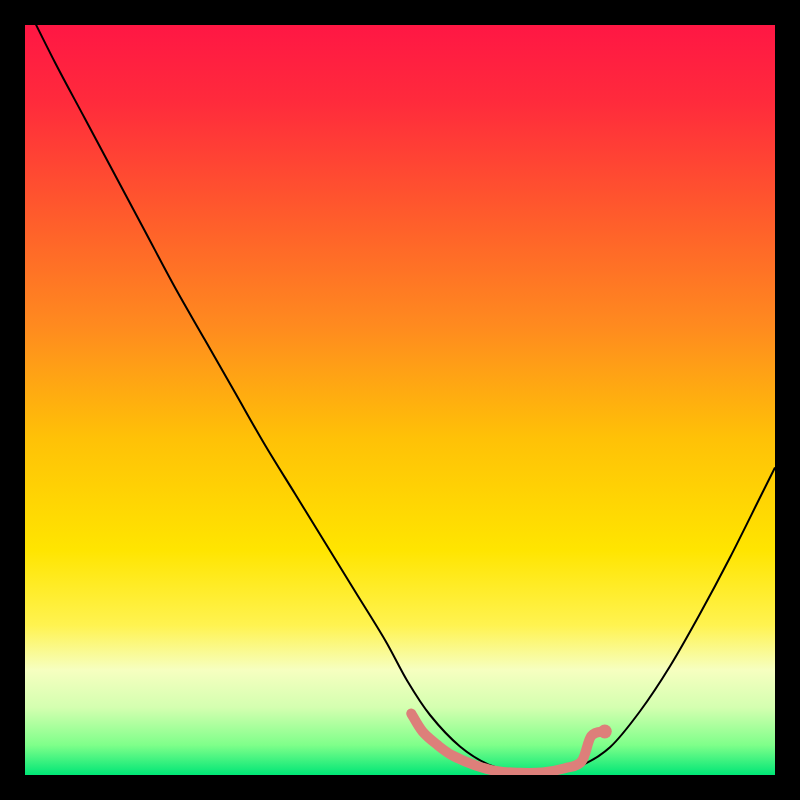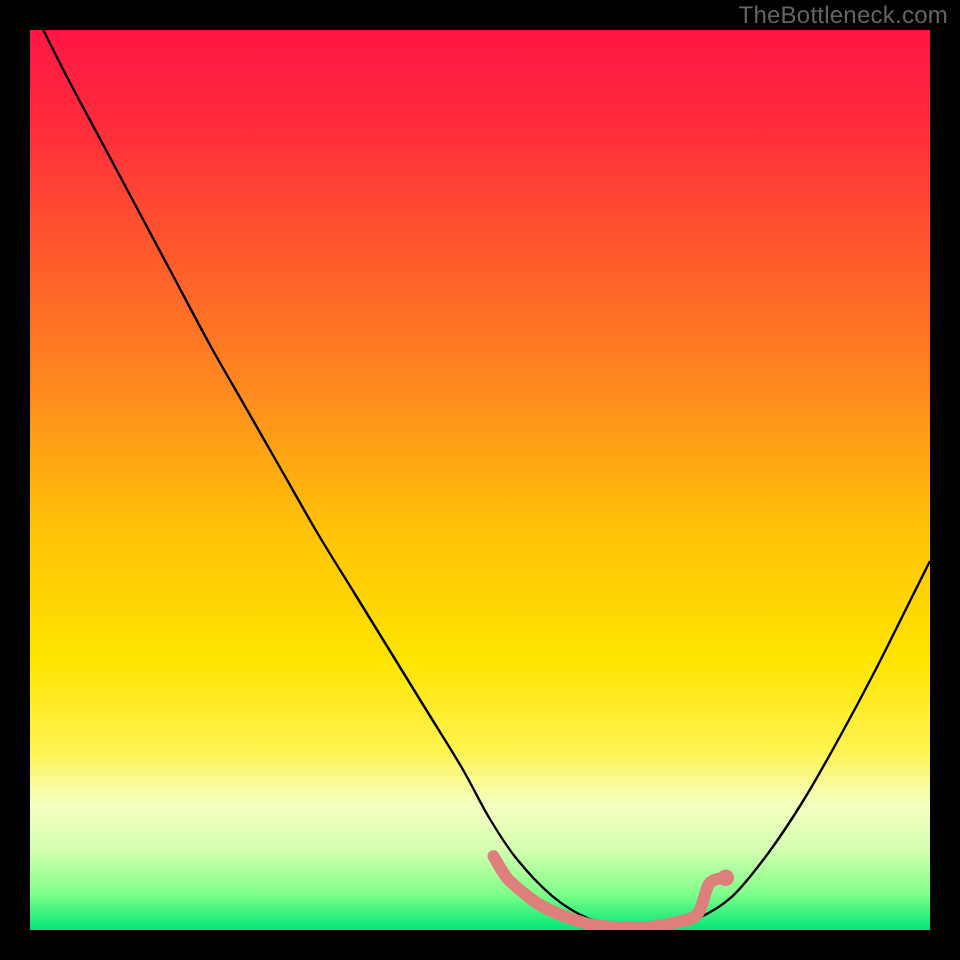--- a/index.html
+++ b/index.html
@@ -27,21 +27,20 @@
     font-weight: 500;
     color: #646464;
     letter-spacing: 0.2px;
   }
   svg { display: block; }
 </style>
 </head>
 <body>
 
 <div class="frame">
-  <div class="watermark">TheBottleneck.com</div>
   <svg id="plot" width="800" height="800">
       <defs>
         <linearGradient id="bg-grad" x1="0" y1="0" x2="0" y2="1">
           <stop offset="0%" stop-color="#ff1744"></stop>
           <stop offset="10%" stop-color="#ff2a3c"></stop>
           <stop offset="25%" stop-color="#ff5a2c"></stop>
           <stop offset="40%" stop-color="#ff8a1f"></stop>
           <stop offset="55.00000000000001%" stop-color="#ffc107"></stop>
           <stop offset="70%" stop-color="#ffe500"></stop>
           <stop offset="80%" stop-color="#fff350"></stop>

